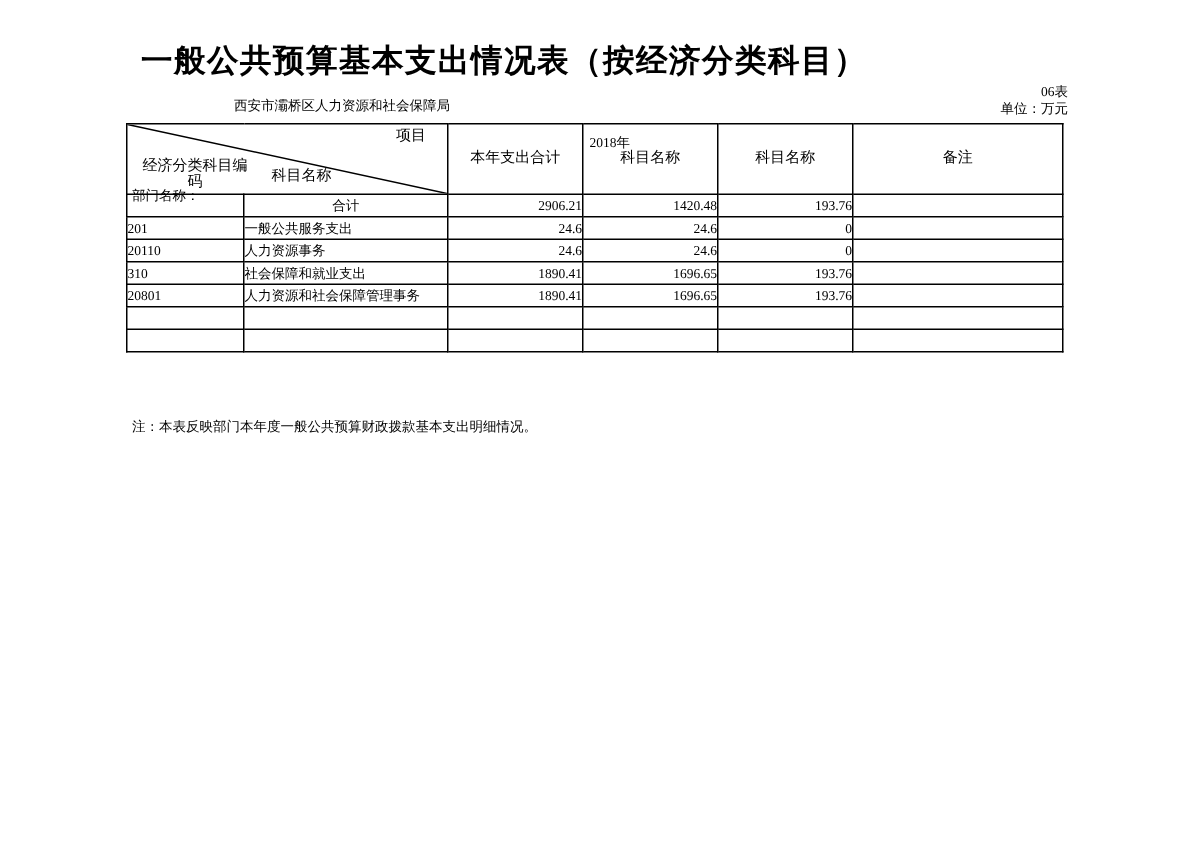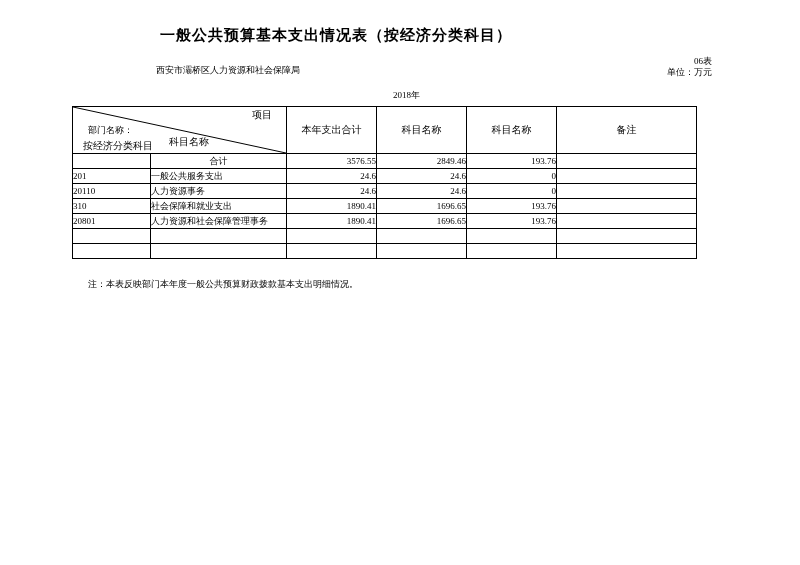--- a/index.html
+++ b/index.html
@@ -18,21 +18,21 @@
     position: relative;
     width: 800px;
     height: 565px;
   }
   .doc-title {
     position: absolute;
     top: 26px;
     left: 0;
     width: 672px;
     text-align: center;
-    font-size: 15px;
+    font-size: 21px;
     font-weight: bold;
     letter-spacing: 1px;
     font-family: "Liberation Serif", "DejaVu Serif", serif;
   }
   .meta-row {
     position: absolute;
     top: 64px;
     left: 88px;
     width: 624px;
     height: 14px;
@@ -68,26 +68,25 @@
   .meta-unit {
     position: absolute;
     right: 0;
     top: 2px;
     text-align: right;
     white-space: nowrap;
   }
   table.budget {
     position: absolute;
     top: 82px;
-    left: 72px;
+    left: 84px;
     width: 624px;
     border-collapse: collapse;
     table-layout: fixed;
     font-size: 9px;
-    margin-top: 24px;
   }
   table.budget td, table.budget th {
     border: 1px solid #000000;
     padding: 0;
     font-weight: normal;
     vertical-align: middle;
     line-height: 1.15;
   }
   .hdr-cell {
     height: 46px;
@@ -183,35 +182,35 @@
       <col style="width:90px">
       <col style="width:140px">
     </colgroup>
     <thead>
       <tr>
         <td class="hdr-diag" colspan="2">
           <svg class="diag-line" viewBox="0 0 214 46" preserveAspectRatio="none">
             <line x1="0" y1="0" x2="214" y2="46" stroke="#000000" stroke-width="1"></line>
           </svg>
           <span class="lbl-top">项目</span>
-          <span class="lbl-bl">按经济分类科目</span>
+          <span class="lbl-bl">经济分类科目编码</span>
           <span class="lbl-br">科目名称</span>
         </td>
         <td class="hdr-cell">本年支出合计</td>
         <td class="hdr-cell">科目名称</td>
         <td class="hdr-cell">科目名称</td>
         <td class="hdr-cell">备注</td>
       </tr>
     </thead>
     <tbody>
       <tr class="data-row">
         <td class="c-code"></td>
         <td class="c-name center">合计</td>
-        <td class="c-num">3576.55</td>
-        <td class="c-num">2849.46</td>
+        <td class="c-num">2906.21</td>
+        <td class="c-num">1420.48</td>
         <td class="c-num">193.76</td>
         <td class="c-remark"></td>
       </tr>
       <tr class="data-row">
         <td class="c-code">201</td>
         <td class="c-name">一般公共服务支出</td>
         <td class="c-num">24.6</td>
         <td class="c-num">24.6</td>
         <td class="c-num">0</td>
         <td class="c-remark"></td>

